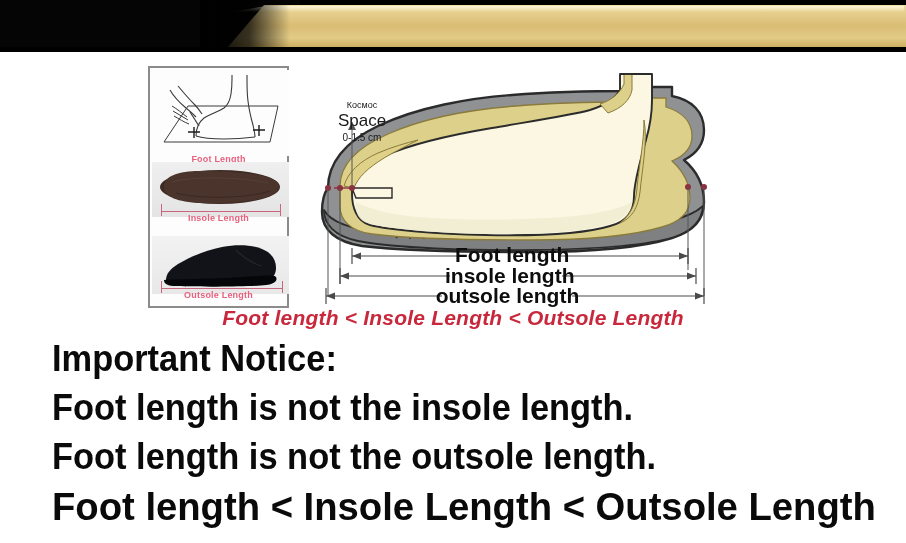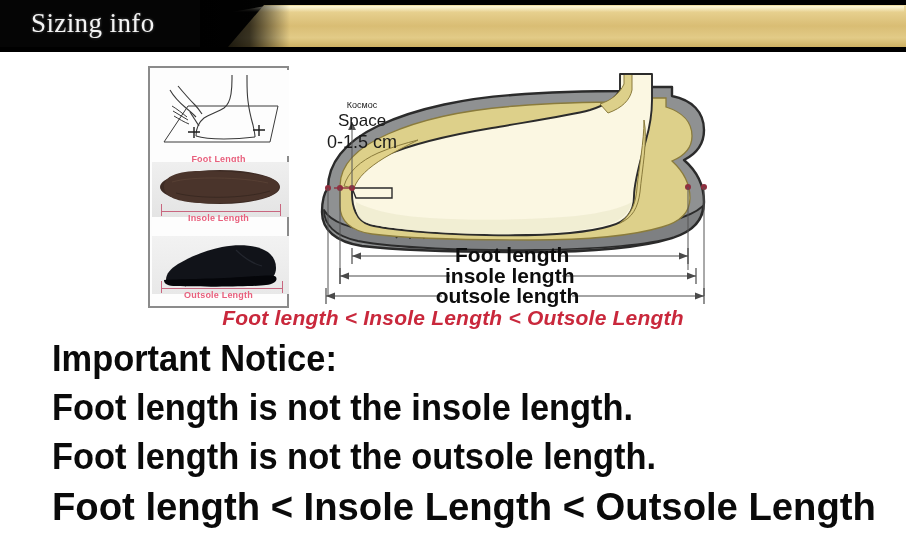--- a/index.html
+++ b/index.html
@@ -120,21 +120,21 @@
     left: 16px; top: 20px;
     width: 92px;
     text-align: center;
     font-family: "Liberation Sans", sans-serif;
     color: #1a1a1a;
     line-height: 1.22;
     margin-top: 20px;
   }
   #space-label .kosmos { display:block; font-size: 9px; }
   #space-label .space  { display:block; font-size: 17px; }
-  #space-label .range  { display:block; font-size: 18px; }
+  #space-label .range  { display:block; font-size: 10px; }
 
   .dim-text {
     position: absolute;
     text-align: center;
     font-family: "Liberation Sans", sans-serif;
     font-weight: bold;
     color: #0d0d0d;
     white-space: nowrap;
   }
 
@@ -173,21 +173,20 @@
   #notice-3 { font-size: 39px; margin-top: 12px; transform: scaleX(.98); }
 </style>
 </head>
 <body>
 
 <div id="banner">
   <div id="banner-black"></div>
   <div id="banner-gold"></div>
   <div id="banner-gold-hi"></div>
   <div id="banner-fade"></div>
-  <div id="banner-title">Sizing info</div>
   <div id="banner-bottomline"></div>
 </div>
 
 <div id="left-panel">
 
   <svg style="position:absolute;left:2px;top:2px;width:137px;height:86px" viewBox="0 0 137 86">
     <rect x="0" y="0" width="137" height="86" fill="#fdfdfd"></rect>
 
     <path d="M12 72 L36 36 L126 36 L118 72 Z" fill="none" stroke="#3a3a3a" stroke-width="1"></path>
 

